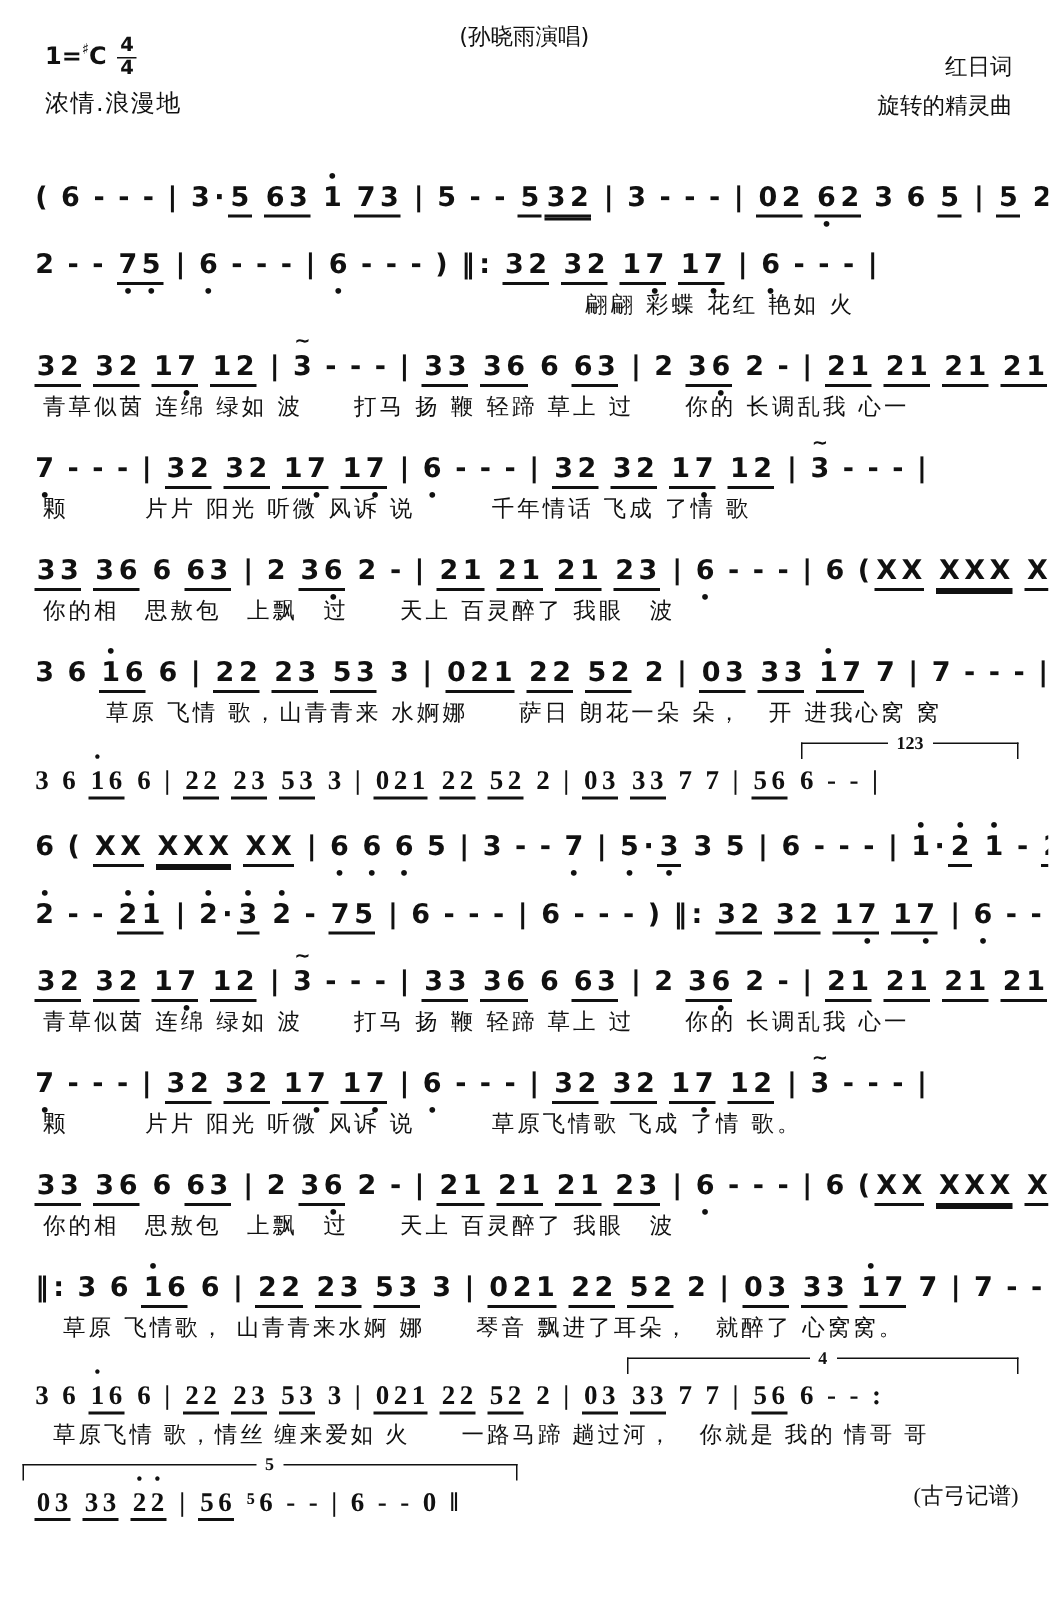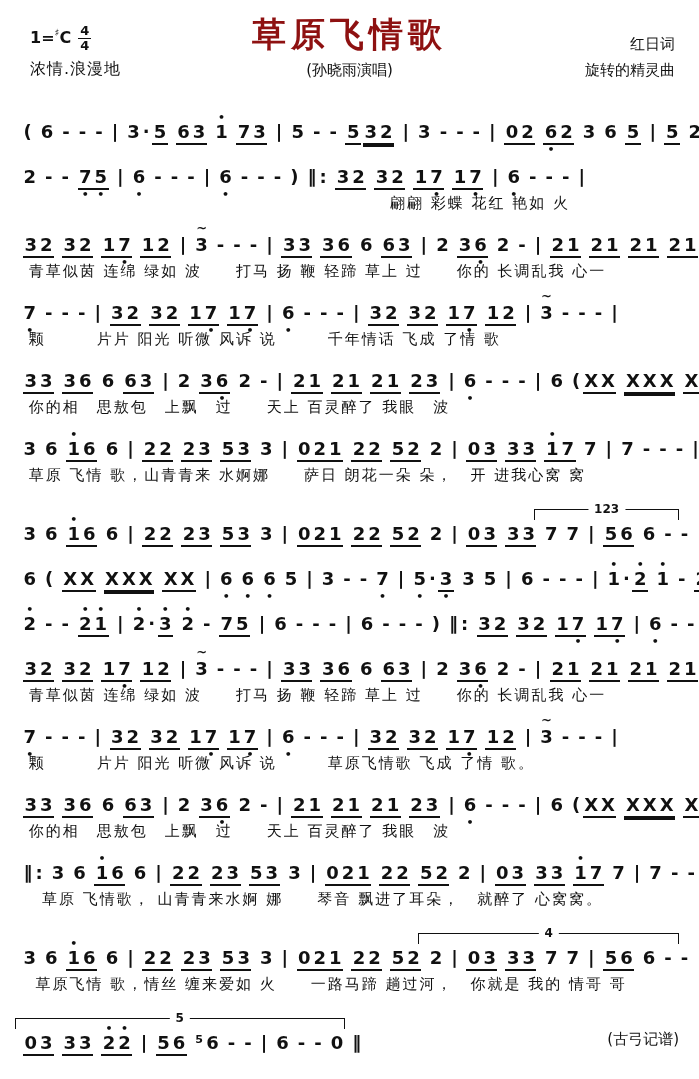--- a/index.html
+++ b/index.html
@@ -12,21 +12,21 @@
   .keysig sup{font-size:10px;}
   .frac{display:inline-flex;flex-direction:column;text-align:center;vertical-align:middle;line-height:1.05;margin-left:7px;font-size:13px;font-weight:bold;}
   .frac b.top{border-bottom:1px solid #111;padding:0 2px;}
   .mood{font-size:16px;margin-top:7px;letter-spacing:1px;}
   .hdr-center{position:absolute;left:0;right:0;top:0;text-align:center;}
   .title{font-size:34px;font-weight:bold;color:#8e1111;letter-spacing:5px;}
   .subtitle{font-size:15px;margin-top:3px;}
   .hdr-right{position:absolute;right:16px;top:20px;text-align:right;font-size:15px;line-height:1.7;}
   
   .sys{position:relative;margin-top:13px;padding-left:14px;}
-  .sys.has-volta{margin-top:24px;}
+  .sys.has-volta{margin-top:10px;font-family:Liberation Serif, serif;}
   .notes{font-weight:bold;font-size:18px;white-space:nowrap;padding-top:8px;line-height:22px;}
   .ch{display:inline-block;position:relative;margin:0 1.5px;text-align:center;}
   .sp{display:inline-block;width:6px;}
   .grp{display:inline-block;border-bottom:2px solid #111;position:relative;margin:0 1px;}
   .u2::after{content:"";position:absolute;left:0;right:0;bottom:-4px;border-bottom:2px solid #111;}
   .da,.db,.mo{position:absolute;left:50%;transform:translateX(-50%);font-style:normal;line-height:1;}
   .da{top:-9px;font-size:11px;}
   .db{bottom:-12px;font-size:11px;}
   .mo{top:-13px;font-size:13px;}
   .lyr{font-size:15px;letter-spacing:2px;margin-top:4px;white-space:nowrap;}
@@ -40,21 +40,20 @@
 <div class="sheet">
   <div class="hdr">
     <div class="hdr-left">
       <div class="keysig"><span>1=</span><sup>♯</sup><span>C</span><span class="frac">
             <b class="top">4</b>
             <b>4</b>
           </span></div>
       <div class="mood">浓情.浪漫地</div>
     </div>
     <div class="hdr-center">
-      <div class="title">草原飞情歌</div>
       <div class="subtitle">(孙晓雨演唱)</div>
     </div>
     <div class="hdr-right">
       <div>红日词</div>
       <div>旋转的精灵曲</div>
     </div>
   </div>
   <div id="score">
       <div class="sys">
         <div class="notes"><span class="ch">(</span><span class="sp">&nbsp;</span><span class="ch">6</span><span class="sp">&nbsp;</span><span class="ch">-</span><span class="sp">&nbsp;</span><span class="ch">-</span><span class="sp">&nbsp;</span><span class="ch">-</span><span class="sp">&nbsp;</span><span class="ch">|</span><span class="sp">&nbsp;</span><span class="ch">3</span><span class="ch">·</span><span class="grp u1"><span class="ch">5</span></span><span class="sp">&nbsp;</span><span class="grp u1"><span class="ch">6</span><span class="ch">3</span></span><span class="sp">&nbsp;</span><span class="ch">1<i class="da">•</i></span><span class="sp">&nbsp;</span><span class="grp u1"><span class="ch">7</span><span class="ch">3</span></span><span class="sp">&nbsp;</span><span class="ch">|</span><span class="sp">&nbsp;</span><span class="ch">5</span><span class="sp">&nbsp;</span><span class="ch">-</span><span class="sp">&nbsp;</span><span class="ch">-</span><span class="sp">&nbsp;</span><span class="grp u1"><span class="ch">5</span></span><span class="grp u2"><span class="ch">3</span><span class="ch">2</span></span><span class="sp">&nbsp;</span><span class="ch">|</span><span class="sp">&nbsp;</span><span class="ch">3</span><span class="sp">&nbsp;</span><span class="ch">-</span><span class="sp">&nbsp;</span><span class="ch">-</span><span class="sp">&nbsp;</span><span class="ch">-</span><span class="sp">&nbsp;</span><span class="ch">|</span><span class="sp">&nbsp;</span><span class="grp u1"><span class="ch">0</span><span class="ch">2</span></span><span class="sp">&nbsp;</span><span class="grp u1"><span class="ch">6<i class="db">•</i></span><span class="ch">2</span></span><span class="sp">&nbsp;</span><span class="ch">3</span><span class="sp">&nbsp;</span><span class="ch">6</span><span class="sp">&nbsp;</span><span class="grp u1"><span class="ch">5</span></span><span class="sp">&nbsp;</span><span class="ch">|</span><span class="sp">&nbsp;</span><span class="grp u1"><span class="ch">5</span></span><span class="sp">&nbsp;</span><span class="ch">2</span></div>
@@ -70,21 +69,21 @@
       <div class="sys">
         <div class="notes"><span class="ch">7<i class="db">•</i></span><span class="sp">&nbsp;</span><span class="ch">-</span><span class="sp">&nbsp;</span><span class="ch">-</span><span class="sp">&nbsp;</span><span class="ch">-</span><span class="sp">&nbsp;</span><span class="ch">|</span><span class="sp">&nbsp;</span><span class="grp u1"><span class="ch">3</span><span class="ch">2</span></span><span class="sp">&nbsp;</span><span class="grp u1"><span class="ch">3</span><span class="ch">2</span></span><span class="sp">&nbsp;</span><span class="grp u1"><span class="ch">1</span><span class="ch">7<i class="db">•</i></span></span><span class="sp">&nbsp;</span><span class="grp u1"><span class="ch">1</span><span class="ch">7<i class="db">•</i></span></span><span class="sp">&nbsp;</span><span class="ch">|</span><span class="sp">&nbsp;</span><span class="ch">6<i class="db">•</i></span><span class="sp">&nbsp;</span><span class="ch">-</span><span class="sp">&nbsp;</span><span class="ch">-</span><span class="sp">&nbsp;</span><span class="ch">-</span><span class="sp">&nbsp;</span><span class="ch">|</span><span class="sp">&nbsp;</span><span class="grp u1"><span class="ch">3</span><span class="ch">2</span></span><span class="sp">&nbsp;</span><span class="grp u1"><span class="ch">3</span><span class="ch">2</span></span><span class="sp">&nbsp;</span><span class="grp u1"><span class="ch">1</span><span class="ch">7<i class="db">•</i></span></span><span class="sp">&nbsp;</span><span class="grp u1"><span class="ch">1</span><span class="ch">2</span></span><span class="sp">&nbsp;</span><span class="ch">|</span><span class="sp">&nbsp;</span><span class="ch">3<i class="mo">~</i></span><span class="sp">&nbsp;</span><span class="ch">-</span><span class="sp">&nbsp;</span><span class="ch">-</span><span class="sp">&nbsp;</span><span class="ch">-</span><span class="sp">&nbsp;</span><span class="ch">|</span></div>
         <div class="lyr" style="padding-left: 1%;">颗　　　片片 阳光 听微 风诉 说　　　千年情话 飞成 了情 歌</div>
       </div>
       <div class="sys">
         <div class="notes"><span class="grp u1"><span class="ch">3</span><span class="ch">3</span></span><span class="sp">&nbsp;</span><span class="grp u1"><span class="ch">3</span><span class="ch">6</span></span><span class="sp">&nbsp;</span><span class="ch">6</span><span class="sp">&nbsp;</span><span class="grp u1"><span class="ch">6</span><span class="ch">3</span></span><span class="sp">&nbsp;</span><span class="ch">|</span><span class="sp">&nbsp;</span><span class="ch">2</span><span class="sp">&nbsp;</span><span class="grp u1"><span class="ch">3</span><span class="ch">6<i class="db">•</i></span></span><span class="sp">&nbsp;</span><span class="ch">2</span><span class="sp">&nbsp;</span><span class="ch">-</span><span class="sp">&nbsp;</span><span class="ch">|</span><span class="sp">&nbsp;</span><span class="grp u1"><span class="ch">2</span><span class="ch">1</span></span><span class="sp">&nbsp;</span><span class="grp u1"><span class="ch">2</span><span class="ch">1</span></span><span class="sp">&nbsp;</span><span class="grp u1"><span class="ch">2</span><span class="ch">1</span></span><span class="sp">&nbsp;</span><span class="grp u1"><span class="ch">2</span><span class="ch">3</span></span><span class="sp">&nbsp;</span><span class="ch">|</span><span class="sp">&nbsp;</span><span class="ch">6<i class="db">•</i></span><span class="sp">&nbsp;</span><span class="ch">-</span><span class="sp">&nbsp;</span><span class="ch">-</span><span class="sp">&nbsp;</span><span class="ch">-</span><span class="sp">&nbsp;</span><span class="ch">|</span><span class="sp">&nbsp;</span><span class="ch">6</span><span class="sp">&nbsp;</span><span class="ch">(</span><span class="grp u1"><span class="ch">X</span><span class="ch">X</span></span><span class="sp">&nbsp;</span><span class="grp u2"><span class="ch">X</span><span class="ch">X</span><span class="ch">X</span></span><span class="sp">&nbsp;</span><span class="grp u1"><span class="ch">X</span></span></div>
         <div class="lyr" style="padding-left: 1%;">你的相　思敖包　上飘　过　　天上 百灵醉了 我眼　波</div>
       </div>
       <div class="sys">
         <div class="notes"><span class="ch">3</span><span class="sp">&nbsp;</span><span class="ch">6</span><span class="sp">&nbsp;</span><span class="grp u1"><span class="ch">1<i class="da">•</i></span><span class="ch">6</span></span><span class="sp">&nbsp;</span><span class="ch">6</span><span class="sp">&nbsp;</span><span class="ch">|</span><span class="sp">&nbsp;</span><span class="grp u1"><span class="ch">2</span><span class="ch">2</span></span><span class="sp">&nbsp;</span><span class="grp u1"><span class="ch">2</span><span class="ch">3</span></span><span class="sp">&nbsp;</span><span class="grp u1"><span class="ch">5</span><span class="ch">3</span></span><span class="sp">&nbsp;</span><span class="ch">3</span><span class="sp">&nbsp;</span><span class="ch">|</span><span class="sp">&nbsp;</span><span class="grp u1"><span class="ch">0</span><span class="ch">2</span><span class="ch">1</span></span><span class="sp">&nbsp;</span><span class="grp u1"><span class="ch">2</span><span class="ch">2</span></span><span class="sp">&nbsp;</span><span class="grp u1"><span class="ch">5</span><span class="ch">2</span></span><span class="sp">&nbsp;</span><span class="ch">2</span><span class="sp">&nbsp;</span><span class="ch">|</span><span class="sp">&nbsp;</span><span class="grp u1"><span class="ch">0</span><span class="ch">3</span></span><span class="sp">&nbsp;</span><span class="grp u1"><span class="ch">3</span><span class="ch">3</span></span><span class="sp">&nbsp;</span><span class="grp u1"><span class="ch">1<i class="da">•</i></span><span class="ch">7</span></span><span class="sp">&nbsp;</span><span class="ch">7</span><span class="sp">&nbsp;</span><span class="ch">|</span><span class="sp">&nbsp;</span><span class="ch">7</span><span class="sp">&nbsp;</span><span class="ch">-</span><span class="sp">&nbsp;</span><span class="ch">-</span><span class="sp">&nbsp;</span><span class="ch">-</span><span class="sp">&nbsp;</span><span class="ch">|</span></div>
-        <div class="lyr" style="padding-left: 1%;">草原 飞情 歌，山青青来 水婀娜　　萨日 朗花一朵 朵，　开 进我心窝 窝</div>
+        <div class="lyr" style="padding-left: 1%; margin-left: 42px;">草原 飞情 歌，山青青来 水婀娜　　萨日 朗花一朵 朵，　开 进我心窝 窝</div>
       </div>
       <div class="sys has-volta">
         <div class="volta" style="left: 77%; width: 21%;">
           <span class="vlabel">123</span>
         </div>
         <div class="notes" style="padding-top: 14px;"><span class="ch">3</span><span class="sp">&nbsp;</span><span class="ch">6</span><span class="sp">&nbsp;</span><span class="grp u1"><span class="ch">1<i class="da">•</i></span><span class="ch">6</span></span><span class="sp">&nbsp;</span><span class="ch">6</span><span class="sp">&nbsp;</span><span class="ch">|</span><span class="sp">&nbsp;</span><span class="grp u1"><span class="ch">2</span><span class="ch">2</span></span><span class="sp">&nbsp;</span><span class="grp u1"><span class="ch">2</span><span class="ch">3</span></span><span class="sp">&nbsp;</span><span class="grp u1"><span class="ch">5</span><span class="ch">3</span></span><span class="sp">&nbsp;</span><span class="ch">3</span><span class="sp">&nbsp;</span><span class="ch">|</span><span class="sp">&nbsp;</span><span class="grp u1"><span class="ch">0</span><span class="ch">2</span><span class="ch">1</span></span><span class="sp">&nbsp;</span><span class="grp u1"><span class="ch">2</span><span class="ch">2</span></span><span class="sp">&nbsp;</span><span class="grp u1"><span class="ch">5</span><span class="ch">2</span></span><span class="sp">&nbsp;</span><span class="ch">2</span><span class="sp">&nbsp;</span><span class="ch">|</span><span class="sp">&nbsp;</span><span class="grp u1"><span class="ch">0</span><span class="ch">3</span></span><span class="sp">&nbsp;</span><span class="grp u1"><span class="ch">3</span><span class="ch">3</span></span><span class="sp">&nbsp;</span><span class="ch">7</span><span class="sp">&nbsp;</span><span class="ch">7</span><span class="sp">&nbsp;</span><span class="ch">|</span><span class="sp">&nbsp;</span><span class="grp u1"><span class="ch">5</span><span class="ch">6</span></span><span class="sp">&nbsp;</span><span class="ch">6</span><span class="sp">&nbsp;</span><span class="ch">-</span><span class="sp">&nbsp;</span><span class="ch">-</span><span class="sp">&nbsp;</span><span class="ch">|</span></div>
       </div>
       <div class="sys">
         <div class="notes"><span class="ch">6</span><span class="sp">&nbsp;</span><span class="ch">(</span><span class="sp">&nbsp;</span><span class="grp u1"><span class="ch">X</span><span class="ch">X</span></span><span class="sp">&nbsp;</span><span class="grp u2"><span class="ch">X</span><span class="ch">X</span><span class="ch">X</span></span><span class="sp">&nbsp;</span><span class="grp u1"><span class="ch">X</span><span class="ch">X</span></span><span class="sp">&nbsp;</span><span class="ch">|</span><span class="sp">&nbsp;</span><span class="ch">6<i class="db">•</i></span><span class="sp">&nbsp;</span><span class="ch">6<i class="db">•</i></span><span class="sp">&nbsp;</span><span class="ch">6<i class="db">•</i></span><span class="sp">&nbsp;</span><span class="ch">5</span><span class="sp">&nbsp;</span><span class="ch">|</span><span class="sp">&nbsp;</span><span class="ch">3</span><span class="sp">&nbsp;</span><span class="ch">-</span><span class="sp">&nbsp;</span><span class="ch">-</span><span class="sp">&nbsp;</span><span class="ch">7<i class="db">•</i></span><span class="sp">&nbsp;</span><span class="ch">|</span><span class="sp">&nbsp;</span><span class="ch">5<i class="db">•</i></span><span class="ch">·</span><span class="grp u1"><span class="ch">3<i class="db">•</i></span></span><span class="sp">&nbsp;</span><span class="ch">3</span><span class="sp">&nbsp;</span><span class="ch">5</span><span class="sp">&nbsp;</span><span class="ch">|</span><span class="sp">&nbsp;</span><span class="ch">6</span><span class="sp">&nbsp;</span><span class="ch">-</span><span class="sp">&nbsp;</span><span class="ch">-</span><span class="sp">&nbsp;</span><span class="ch">-</span><span class="sp">&nbsp;</span><span class="ch">|</span><span class="sp">&nbsp;</span><span class="ch">1<i class="da">•</i></span><span class="ch">·</span><span class="grp u1"><span class="ch">2<i class="da">•</i></span></span><span class="sp">&nbsp;</span><span class="ch">1<i class="da">•</i></span><span class="sp">&nbsp;</span><span class="ch">-</span><span class="sp">&nbsp;</span><span class="grp u1"><span class="ch">2<i class="da">•</i></span></span></div>
       </div>

